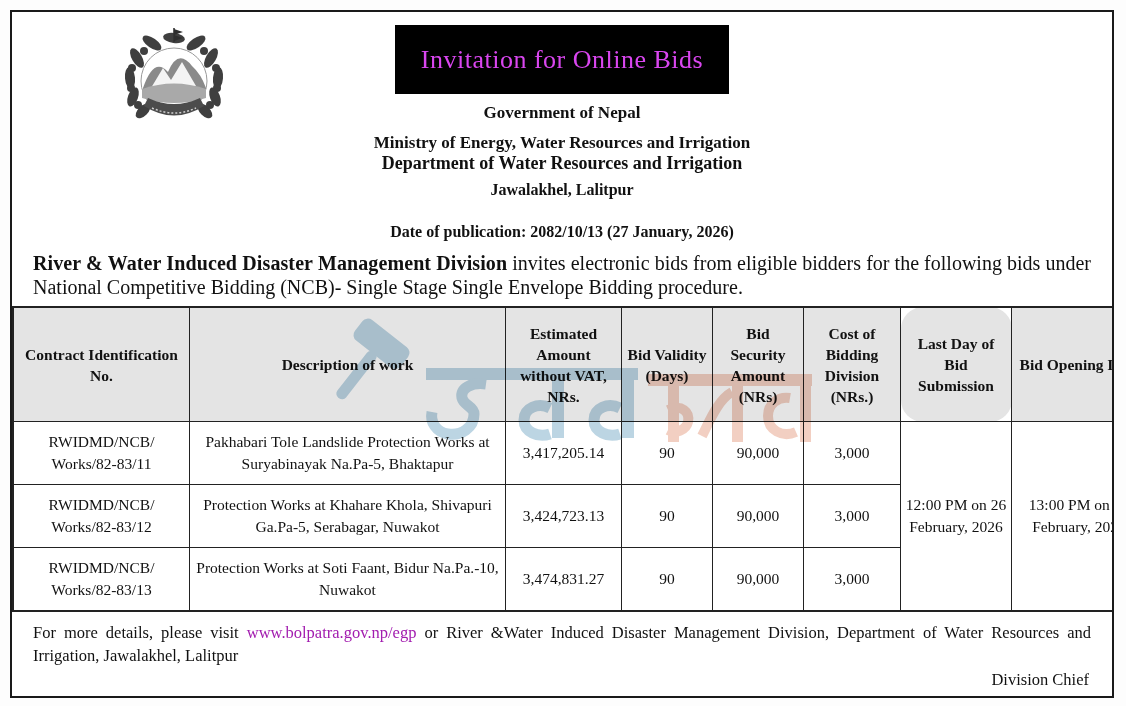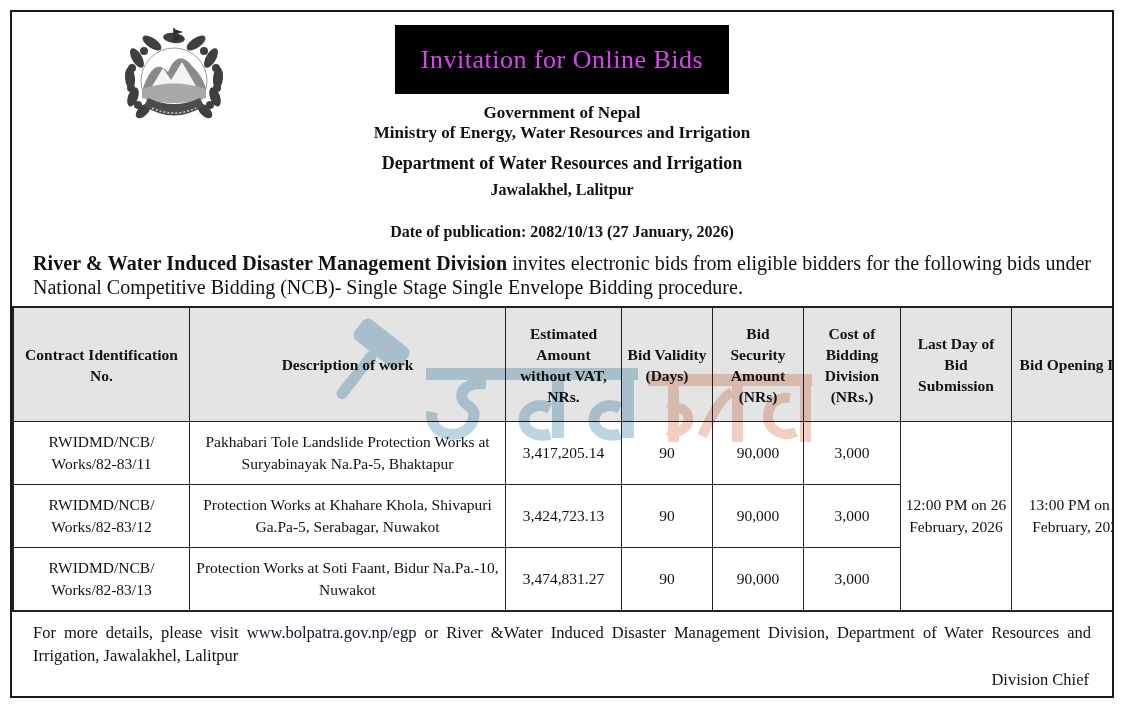--- a/index.html
+++ b/index.html
@@ -2,43 +2,43 @@
 <html><head>
 <meta charset="utf-8">
 <style>
   html,body{margin:0;padding:0;background:#fdfdfd;}
   body{width:1126px;height:706px;position:relative;font-family:"Liberation Serif","DejaVu Serif",serif;color:#111;}
   .sheet{position:absolute;left:10px;top:10px;width:1100px;height:684px;border:2px solid #1a1a1a;background:#fff;overflow:hidden;}
   .emblem{position:absolute;left:106px;top:14px;width:112px;height:104px;}
   .hdr{ text-align:center; }
   .banner{display:inline-block;margin-top:13px;background:#000;color:#d946ef;font-weight:normal;font-size:26px;line-height:37px;padding:16px 26px;letter-spacing:.5px;}
   .gov{margin-top:9px;font-weight:bold;font-size:17px;}
-  .ministry{font-weight:bold;font-size:17px;}
-  .dept{margin-top:10px;font-weight:bold;font-size:18px;}
+  .ministry{margin-top:10px;font-weight:bold;font-size:17px;}
+  .dept{font-weight:bold;font-size:18px;}
   .division{margin-top:5px;font-weight:bold;font-size:29px;}
   .loc{margin-top:7px;font-weight:bold;font-size:16px;}
   .pub{margin-top:24px;font-weight:bold;font-size:16px;}
   .intro{margin:10px 21px 0 21px;font-size:20px;line-height:24px;text-align:justify;}
   .intro b{letter-spacing:.1px;}
   table.bids{border-collapse:collapse;table-layout:fixed;width:1061px;margin:7px auto 0 auto;border:2px solid #222;}
   table.bids th,table.bids td{border:1px solid #222;vertical-align:middle;text-align:center;padding:2px 4px;overflow:hidden;}
   table.bids th{background:#e4e4e4;font-weight:bold;font-size:15.5px;line-height:21px;height:109px;}
   table.bids td{font-size:15.5px;line-height:22px;background:transparent;}
   tr.datarow{height:63px;}
   .c-id{width:167px;font-size:16px;}
   .c-desc{width:307px;}
   .c-amt{width:107px;}
   .c-val{width:82px;}
   .c-sec{width:82px;}
   .c-cost{width:88px;}
-  .c-last{width:102px;}
+  .c-last{width:102px;border-radius:22px;}
   .c-open{width:126px;}
   .watermark{position:absolute;left:288px;top:300px;width:530px;height:145px;pointer-events:none;mix-blend-mode:multiply;opacity:.95;}
   .foot{margin:9px 21px 0 21px;font-size:16.5px;line-height:23px;text-align:justify;}
-  .foot .url{color:#0f172a;}
+  .foot .url{color:#a21caf;}
   .sig{margin:3px 23px 16px 0;text-align:right;font-weight:normal;font-size:16.5px;}
 </style>
 </head>
 <body>
 
 <div class="sheet">
 
   <svg class="emblem" viewBox="0 0 112 104">
     <g fill="#3f3f3f">
       <ellipse cx="56" cy="12" rx="11" ry="5" transform="rotate(8 56 12)"></ellipse>

